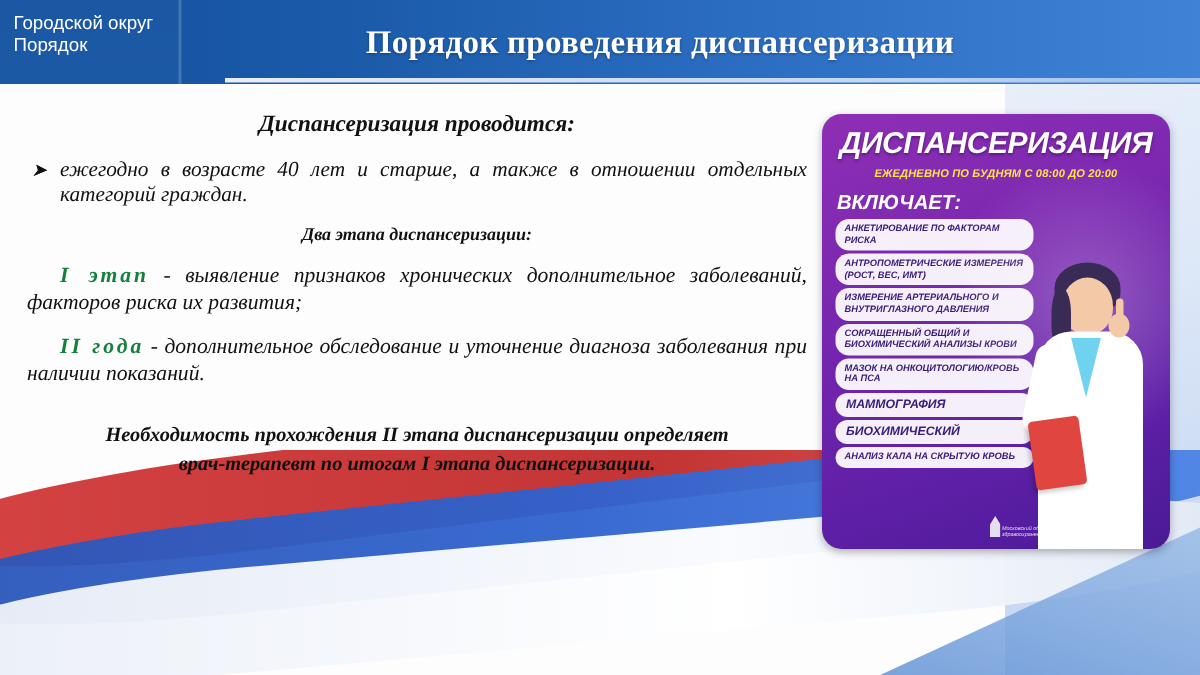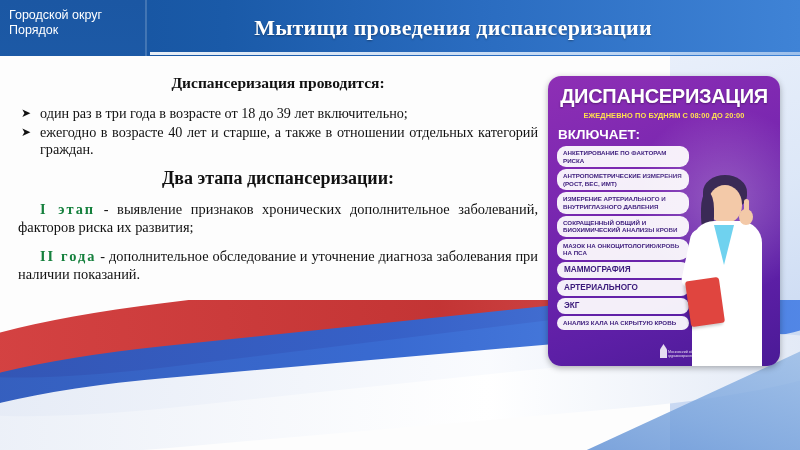--- a/index.html
+++ b/index.html
@@ -87,21 +87,21 @@
     position: absolute;
     left: 0;
     top: 0;
     width: 800px;
     height: 56px;
     background: linear-gradient(90deg, #15519c 0%, #1a5aa8 28%, #2a6cc0 60%, #3f83d6 100%);
     display: flex;
     align-items: stretch;
   }
   .logo-box {
-    width: 146px;
+    width: 120px;
     background: linear-gradient(180deg, #1b57a3 0%, #16499018 100%), #1d5ba8;
     color: #ffffff;
     font-family: "Liberation Sans", sans-serif;
     font-size: 12.5px;
     line-height: 15px;
     padding: 8px 0 0 9px;
     box-sizing: border-box;
     position: relative;
   }
   .logo-box:after {
@@ -136,20 +136,21 @@
     background: linear-gradient(90deg, #ffffff 0%, #cfe1f7 70%, #a8c6ec 100%);
     opacity: .9;
   }
   
   .content {
     position: absolute;
     left: 0;
     top: 56px;
     width: 716px;
     height: 394px;
+    font-style: italic;
   }
   .text-col {
     position: absolute;
     left: 18px;
     top: 18px;
     width: 520px;
     color: #111111;
   }
   .center-bold {
     text-align: center;
@@ -171,21 +172,21 @@
   }
   .list li .marker {
     position: absolute;
     left: 3px;
     top: 0px;
     font-size: 12px;
   }
   .subtitle2 {
     text-align: center;
     font-weight: bold;
-    font-size: 18px;
+    font-size: 12px;
     margin-top: 10px;
   }
   .para {
     font-size: 14.4px;
     line-height: 18px;
     text-align: justify;
     margin-top: 11px;
     text-indent: 22px;
   }
   .stage-label {
@@ -390,53 +391,56 @@
     <div class="flag-band flag-white"></div>
   </div>
 
   <div class="bg-bottomblue"></div>
 
   <div class="header">
     <div class="logo-box">
       <span>Городской округ</span>
       <span class="logo-line2">Порядок</span>
     </div>
-    <div class="header-title">Мытищи проведения диспансеризации</div>
+    <div class="header-title">Порядок проведения диспансеризации</div>
   </div>
   <div class="header-underline"></div>
 
   <div class="content">
 
     <div class="text-col">
 
       <div class="center-bold">Диспансеризация проводится:</div>
 
       <ul class="list">
         <li>
           <span class="marker">➤</span>
-          <span>один раз в три года в возрасте от 18 до 39 лет включительно;</span>
         </li>
         <li>
           <span class="marker">➤</span>
           <span>ежегодно в возрасте 40 лет и старше, а также в отношении отдельных категорий граждан.</span>
         </li>
       </ul>
 
       <div class="subtitle2">Два этапа диспансеризации:</div>
 
       <div class="para">
         <span class="stage-label">I этап</span>
         <span>- выявление признаков хронических дополнительное заболеваний, факторов риска их развития;</span>
       </div>
 
       <div class="para">
         <span class="stage-label">II года</span>
         <span>- дополнительное обследование и уточнение диагноза заболевания при наличии показаний.</span>
       </div>
 
+      <div class="final">
+        <div>Необходимость прохождения  II этапа  диспансеризации определяет</div>
+        <div>врач-терапевт  по итогам I этапа диспансеризации.</div>
+      </div>
 
     </div>
 
     <div class="poster">
       <div class="poster-glow"></div>
 
       <div class="poster-title">ДИСПАНСЕРИЗАЦИЯ</div>
       <div class="poster-sub">ЕЖЕДНЕВНО ПО БУДНЯМ С 08:00 ДО 20:00</div>
       <div class="poster-includes">ВКЛЮЧАЕТ:</div>
 
@@ -445,22 +449,21 @@
 ПО ФАКТОРАМ РИСКА</div>
         <div class="chip">АНТРОПОМЕТРИЧЕСКИЕ
 ИЗМЕРЕНИЯ (РОСТ, ВЕС, ИМТ)</div>
         <div class="chip">ИЗМЕРЕНИЕ АРТЕРИАЛЬНОГО
 И ВНУТРИГЛАЗНОГО ДАВЛЕНИЯ</div>
         <div class="chip">СОКРАЩЕННЫЙ ОБЩИЙ И
 БИОХИМИЧЕСКИЙ АНАЛИЗЫ КРОВИ</div>
         <div class="chip">МАЗОК НА
 ОНКОЦИТОЛОГИЮ/КРОВЬ НА ПСА</div>
         <div class="chip big">МАММОГРАФИЯ</div>
-        <div class="chip big">АРТЕРИАЛЬНОГО</div>
-        <div class="chip big">ЭКГ</div>
+        <div class="chip big">БИОХИМИЧЕСКИЙ</div>
         <div class="chip">АНАЛИЗ КАЛА
 НА СКРЫТУЮ КРОВЬ</div>
       </div>
 
       <div class="poster-doctor">
         <div class="doc-hair"></div>
         <div class="doc-head"></div>
         <div class="doc-hair2"></div>
         <div class="doc-body"></div>
         <div class="doc-shirt"></div>

